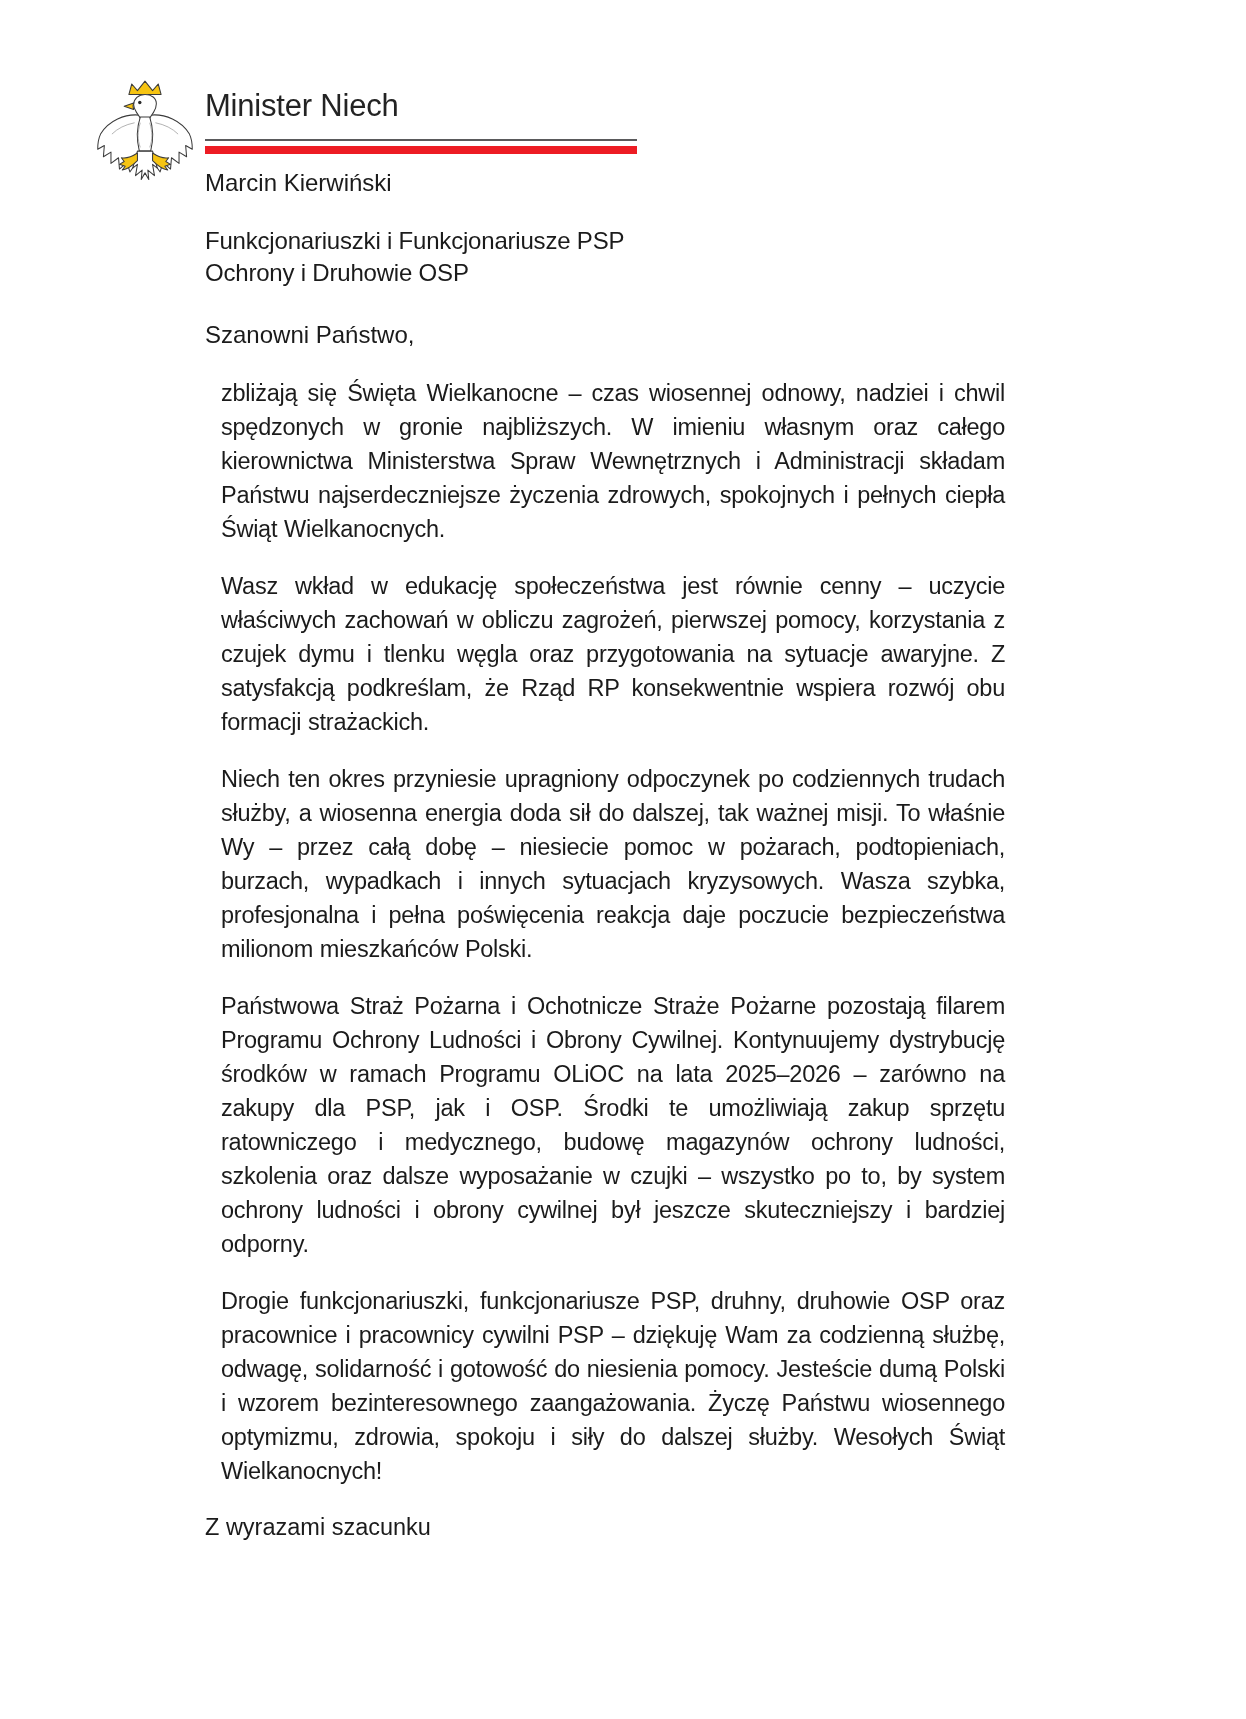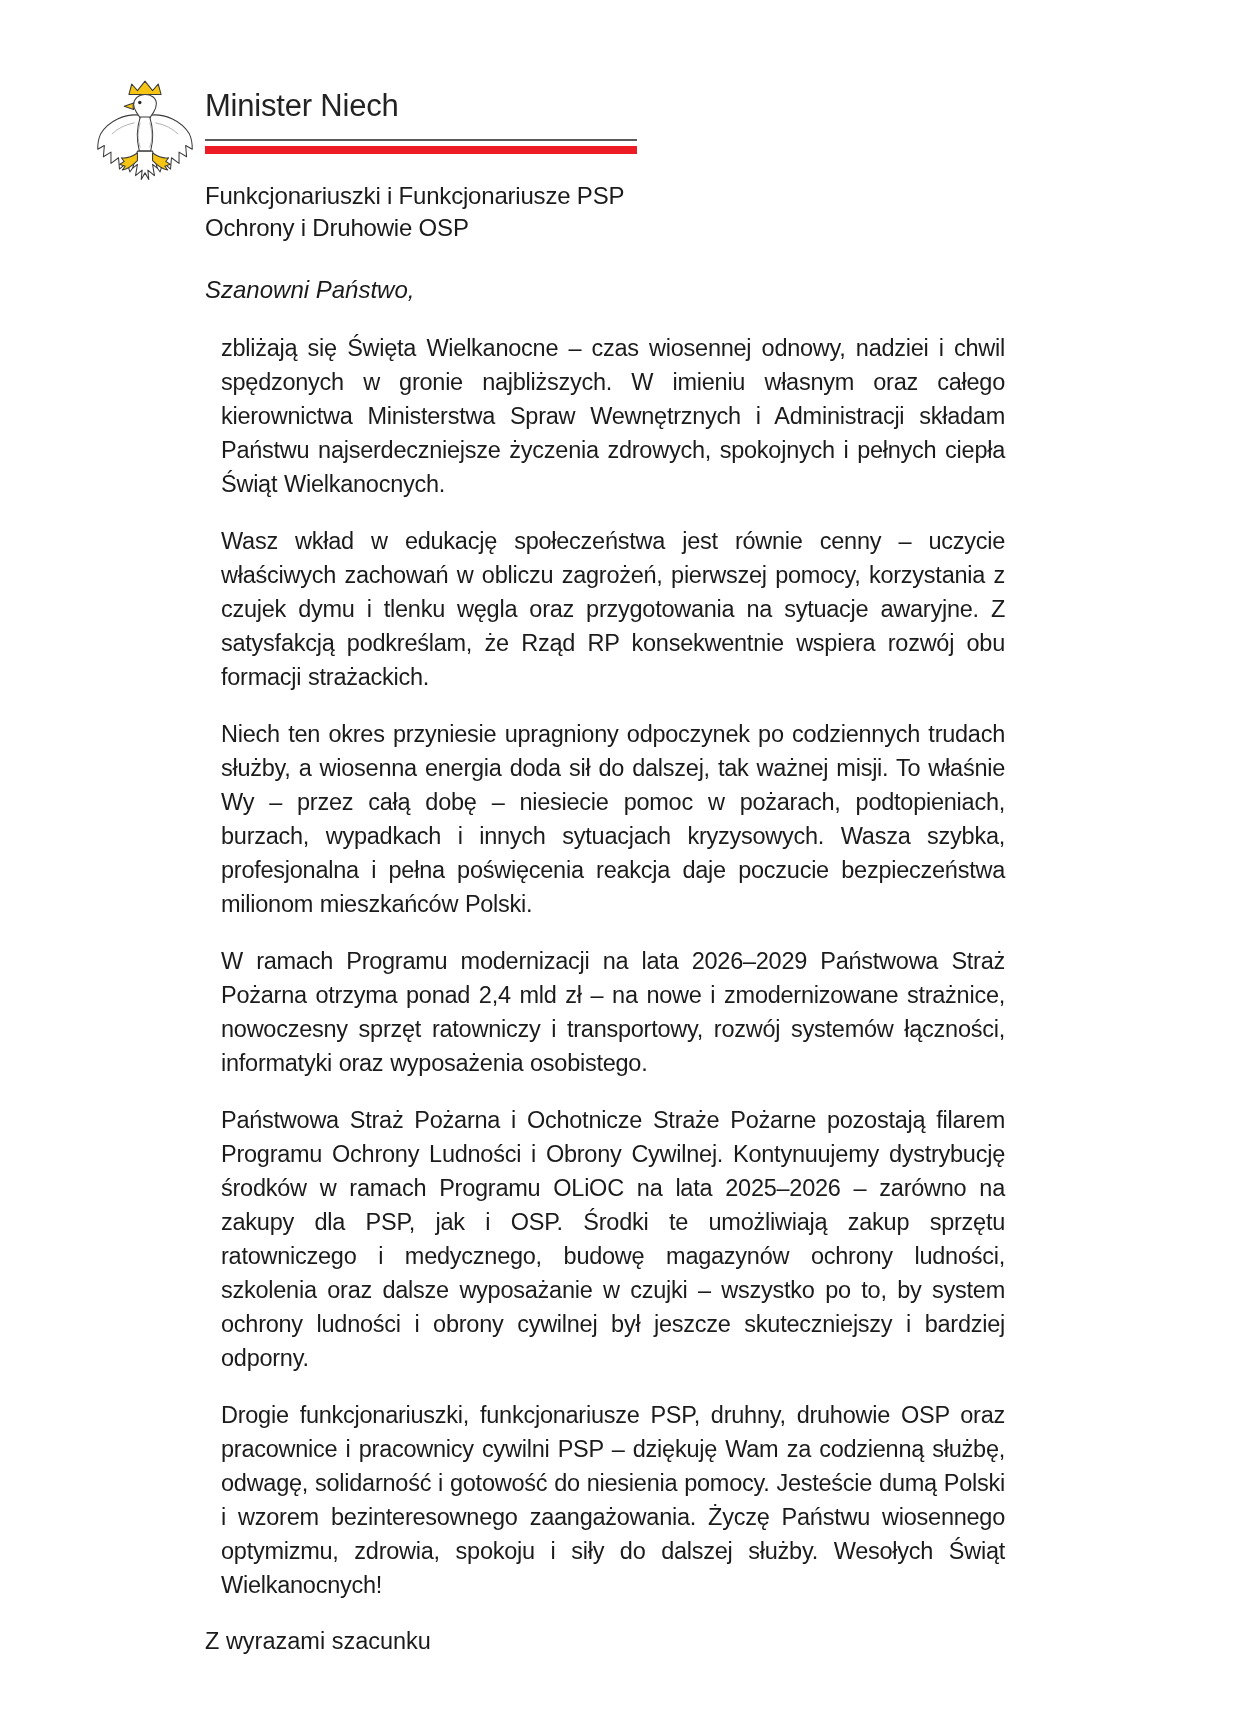--- a/index.html
+++ b/index.html
@@ -46,21 +46,20 @@
     margin-top: 26px;
     font-size: 24px;
     line-height: 31.5px;
     font-weight: 400;
     letter-spacing: -0.2px;
   }
   .salutation {
     margin-top: 32px;
     font-size: 24px;
     line-height: 30px;
-    font-style: italic;
   }
   .body-text p {
     margin: 0 0 23px 16px;
     font-size: 23.5px;
     line-height: 34px;
     text-align: justify;
     letter-spacing: -0.25px;
     word-spacing: 0.5px;
   }
   .body-text { margin-top: 26px; }
@@ -111,33 +110,33 @@
     <div class="org-title">
       <div>Minister Niech</div>
     </div>
 
     <div class="separator">
       <div class="sep-gray"></div>
       <div class="sep-gap"></div>
       <div class="sep-red" id="sep-red" style="background: rgb(237, 28, 36);"></div>
     </div>
 
+    <div class="minister-name">Marcin Kierwiński</div>
 
     <div class="recipients">
       <div>Funkcjonariuszki i Funkcjonariusze PSP</div>
       <div>Ochrony i Druhowie OSP</div>
     </div>
 
     <div class="salutation">Szanowni Państwo,</div>
 
     <div class="body-text">
       <p>zbliżają się Święta Wielkanocne – czas wiosennej odnowy, nadziei i chwil spędzonych w gronie najbliższych. W imieniu własnym oraz całego kierownictwa Ministerstwa Spraw Wewnętrznych i Administracji składam Państwu najserdeczniejsze życzenia zdrowych, spokojnych i pełnych ciepła Świąt Wielkanocnych.</p>
       <p>Wasz wkład w edukację społeczeństwa jest równie cenny – uczycie właściwych zachowań w obliczu zagrożeń, pierwszej pomocy, korzystania z czujek dymu i tlenku węgla oraz przygotowania na sytuacje awaryjne. Z satysfakcją podkreślam, że Rząd RP konsekwentnie wspiera rozwój obu formacji strażackich.</p>
       <p>Niech ten okres przyniesie upragniony odpoczynek po codziennych trudach służby, a wiosenna energia doda sił do dalszej, tak ważnej misji. To właśnie Wy – przez całą dobę – niesiecie pomoc w pożarach, podtopieniach, burzach, wypadkach i innych sytuacjach kryzysowych. Wasza szybka, profesjonalna i pełna poświęcenia reakcja daje poczucie bezpieczeństwa milionom mieszkańców Polski.</p>
-      <p>W ramach Programu modernizacji na lata 2026–2029 Państwowa Straż Pożarna otrzyma ponad 2,4 mld zł – na nowe i zmodernizowane strażnice, nowoczesny sprzęt ratowniczy i transportowy, rozwój systemów łączności, informatyki oraz wyposażenia osobistego.</p>
       <p>Państwowa Straż Pożarna i Ochotnicze Straże Pożarne pozostają filarem Programu Ochrony Ludności i Obrony Cywilnej. Kontynuujemy dystrybucję środków w ramach Programu OLiOC na lata 2025–2026 – zarówno na zakupy dla PSP, jak i OSP. Środki te umożliwiają zakup sprzętu ratowniczego i medycznego, budowę magazynów ochrony ludności, szkolenia oraz dalsze wyposażanie w czujki – wszystko po to, by system ochrony ludności i obrony cywilnej był jeszcze skuteczniejszy i bardziej odporny.</p>
       <p>Drogie funkcjonariuszki, funkcjonariusze PSP, druhny, druhowie OSP oraz pracownice i pracownicy cywilni PSP – dziękuję Wam za codzienną służbę, odwagę, solidarność i gotowość do niesienia pomocy. Jesteście dumą Polski i wzorem bezinteresownego zaangażowania. Życzę Państwu wiosennego optymizmu, zdrowia, spokoju i siły do dalszej służby. Wesołych Świąt Wielkanocnych!</p>
     </div>
 
     <div class="closing">Z wyrazami szacunku</div>
 
   </div>
 </div>
 
 </body></html>

